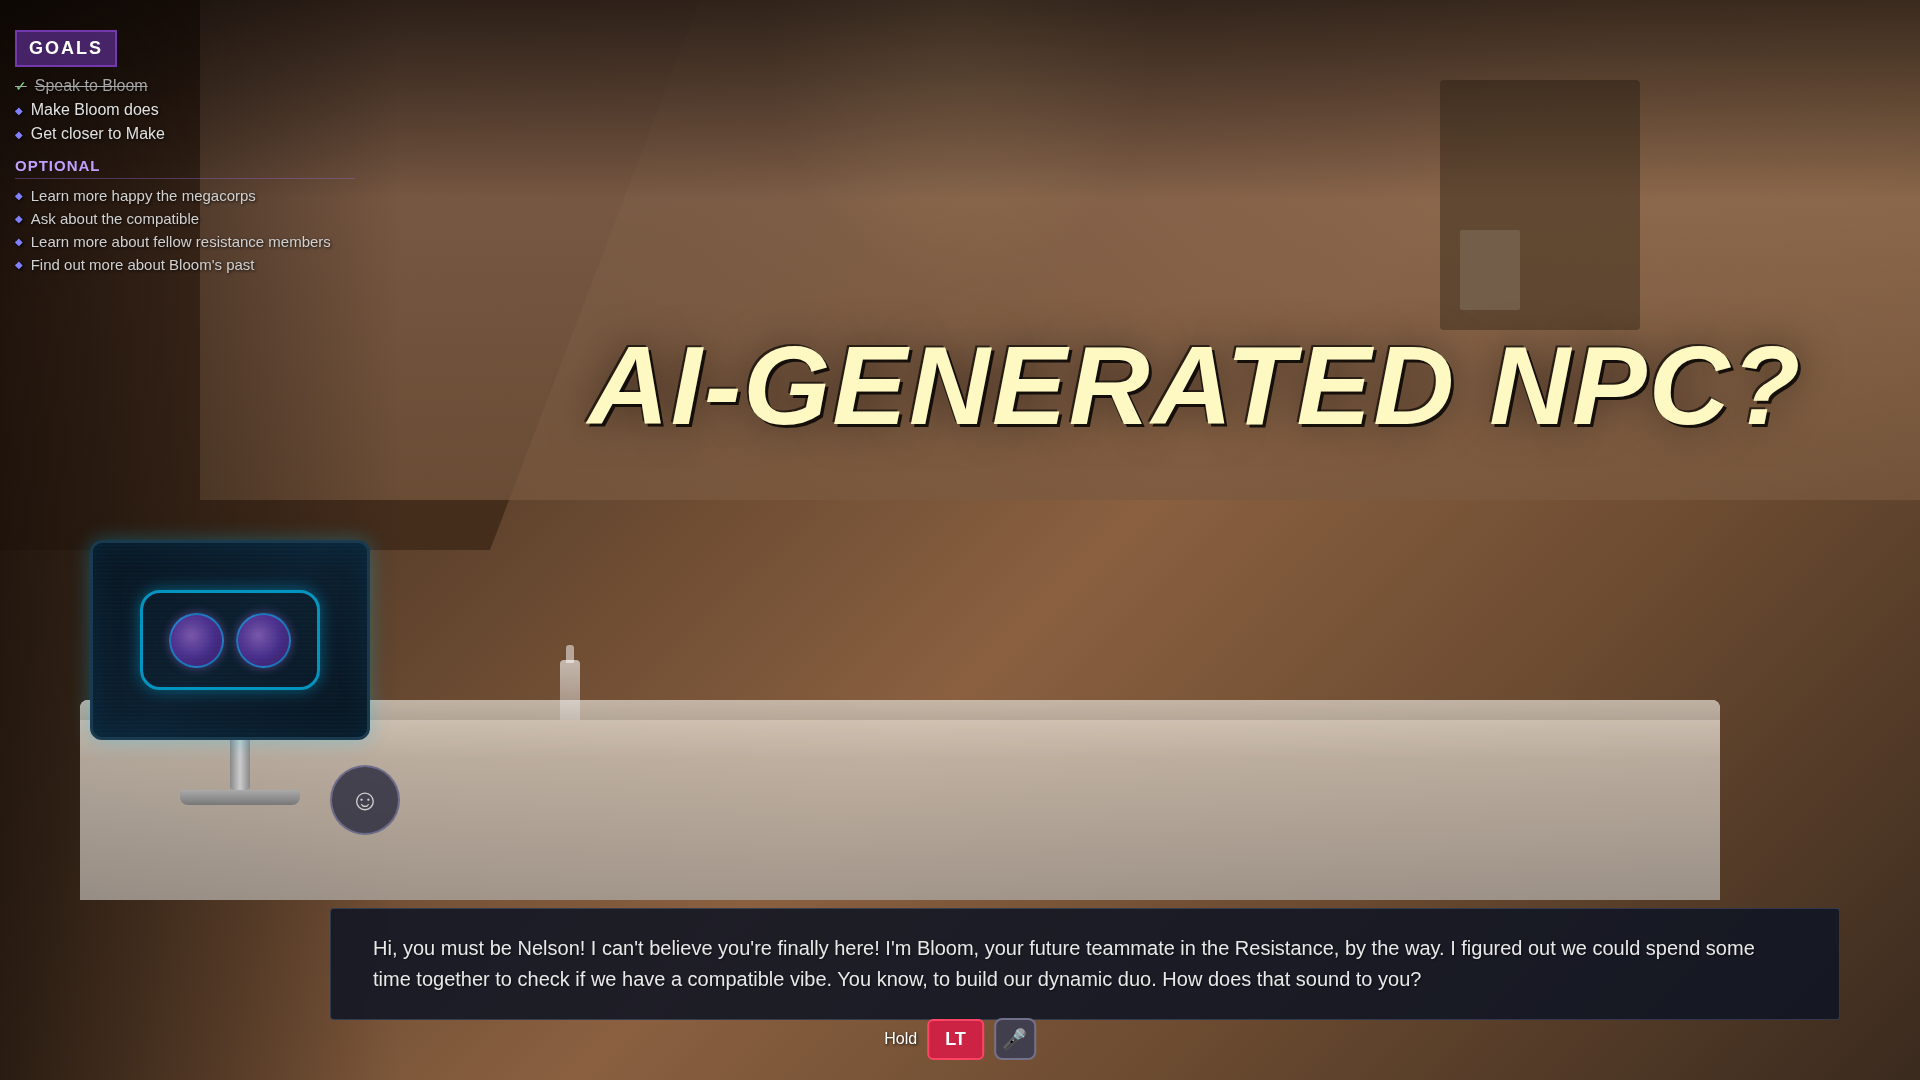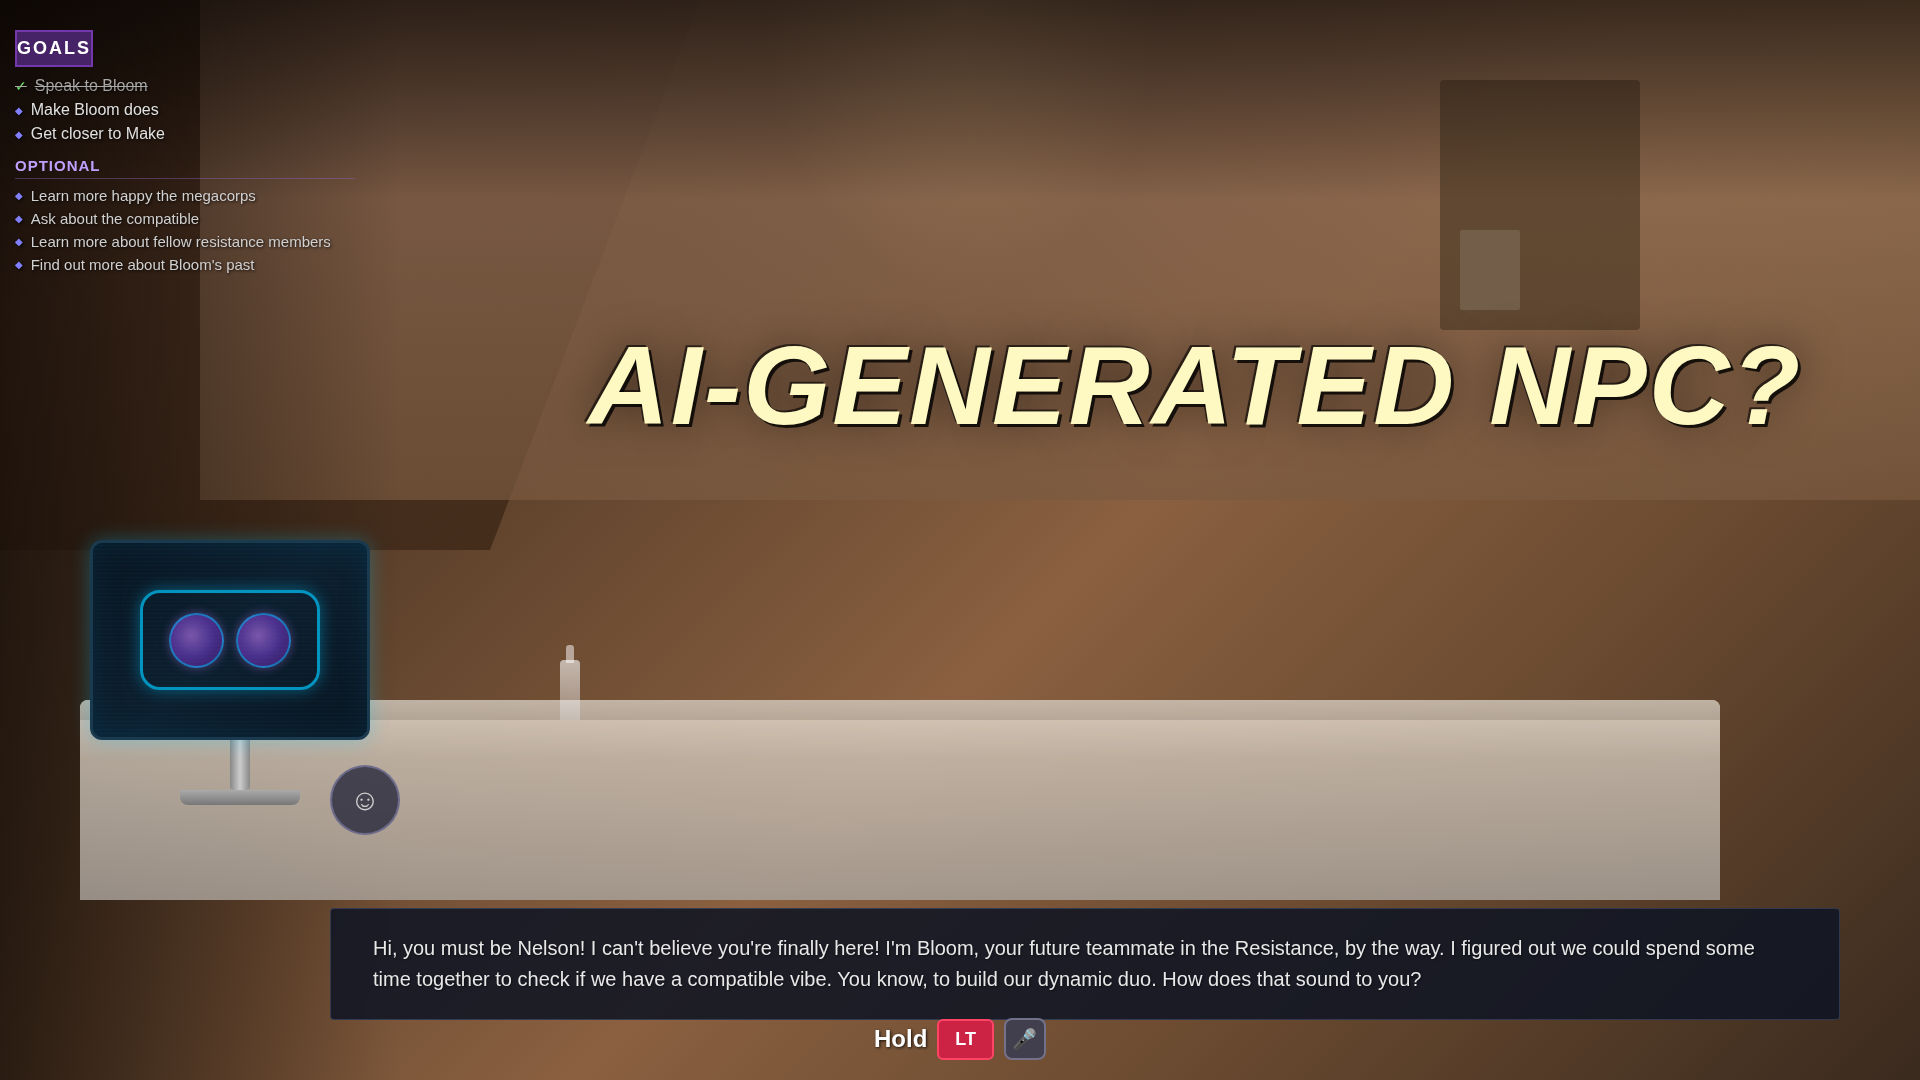--- a/index.html
+++ b/index.html
@@ -167,21 +167,21 @@
       position: absolute;
       top: 30px;
       left: 15px;
       width: 340px;
       background: rgba(0, 0, 0, 0.0);
     }
 
     .goals-header {
       background: rgba(80, 40, 120, 0.85);
       border: 2px solid rgba(120, 60, 180, 0.9);
-      padding: 6px 0;
+      padding: 6px 12px;
       display: inline-block;
       margin-bottom: 10px;
     }
 
     .goals-header-text {
       color: #ffffff;
       font-size: 18px;
       font-weight: bold;
       letter-spacing: 2px;
     }
@@ -380,22 +380,22 @@
       bottom: 20px;
       left: 50%;
       transform: translateX(-50%);
       display: flex;
       align-items: center;
       gap: 10px;
     }
 
     .hold-text {
       color: #ffffff;
-      font-size: 24px;
-      font-weight: bold;
+      font-size: 16px;
+      font-weight: normal;
       text-shadow: 1px 1px 3px rgba(0,0,0,0.8);
     }
 
     .lt-button {
       background: #cc2244;
       color: white;
       font-size: 18px;
       font-weight: bold;
       padding: 8px 16px;
       border-radius: 6px;

